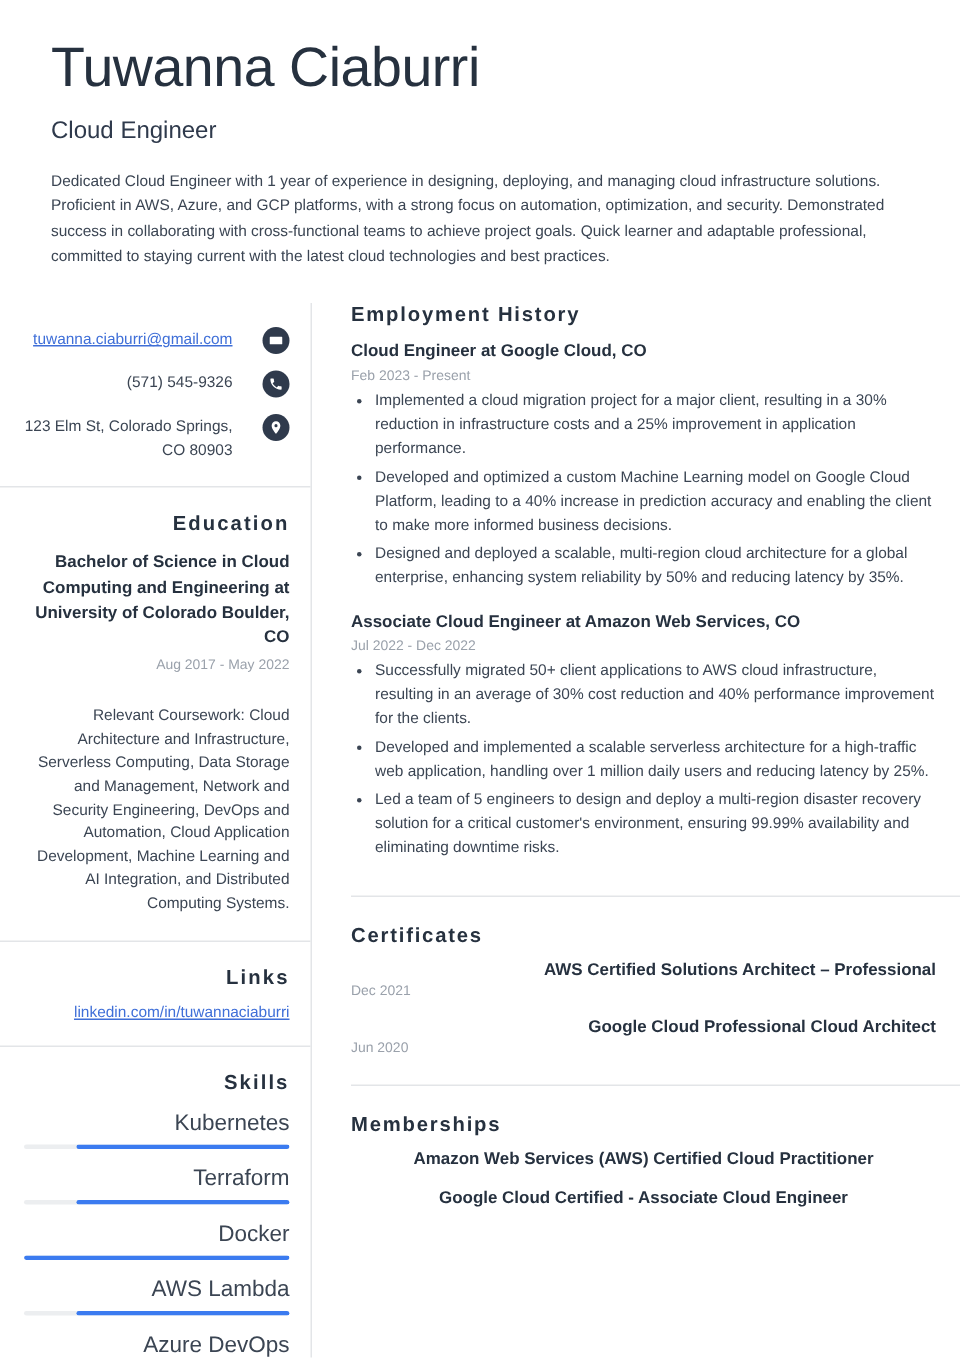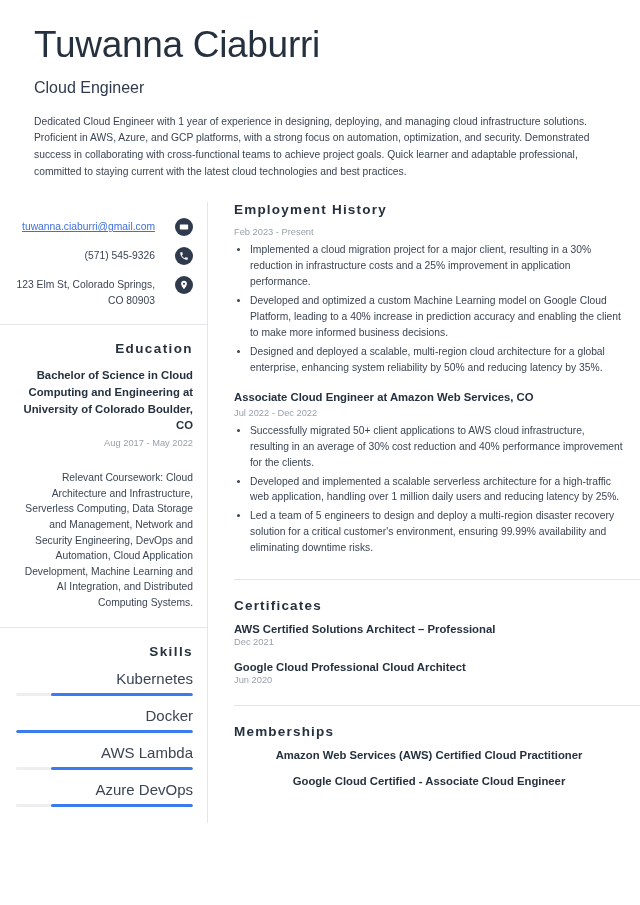--- a/index.html
+++ b/index.html
@@ -108,21 +108,21 @@
   }
   .entry-date { font-size: 9.3px; color: #9aa1ab; margin-top: 2px; }
   .bullets { margin-top: 5px; padding-left: 16px; }
   .bullets li {
     font-size: 10.3px; line-height: 1.55; color: #3b4553;
     margin-bottom: 3px;
   }
   .bullets li::marker { color: #3b4553; }
   .cert { margin-bottom: 14px; }
   .cert:last-child { margin-bottom: 0; }
-  .cert-name { font-size: 11.3px; font-weight: 700; color: #26313f; }
+  .cert-name { font-size: 11.3px; font-weight: 700; color: #26313f; text-align: right; }
   .cert-date { font-size: 9.3px; color: #9aa1ab; margin-top: 2px; }
   .mem { font-size: 11.3px; font-weight: 700; color: #26313f; margin-bottom: 14px; text-align: center; }
   .mem:last-child { margin-bottom: 0; }
 </style>
 </head>
 <body>
 
 <div class="page">
 
   <div class="header">
@@ -163,26 +163,36 @@
         </div>
       </div>
 
       <div class="lblock">
         <div class="l-heading">Education</div>
         <div class="edu-degree">Bachelor of Science in Cloud Computing and Engineering at University of Colorado Boulder, CO</div>
         <div class="edu-date">Aug 2017 - May 2022</div>
         <div class="edu-desc">Relevant Coursework: Cloud Architecture and Infrastructure, Serverless Computing, Data Storage and Management, Network and Security Engineering, DevOps and Automation, Cloud Application Development, Machine Learning and AI Integration, and Distributed Computing Systems.</div>
       </div>
 
+      <div class="lblock">
+        <div class="l-heading">Links</div>
+        <div class="link-item">linkedin.com/in/tuwannaciaburri</div>
+      </div>
 
       <div class="lblock last">
         <div class="l-heading">Skills</div>
         <div id="skills-list">
             <div class="skill">
               <div class="skill-name">Kubernetes</div>
+              <div class="skill-track">
+                <div class="skill-fill" style="width: 80%; background: rgb(59, 123, 240);"></div>
+              </div>
+            </div>
+            <div class="skill">
+              <div class="skill-name">Terraform</div>
               <div class="skill-track">
                 <div class="skill-fill" style="width: 80%; background: rgb(59, 123, 240);"></div>
               </div>
             </div>
             <div class="skill">
               <div class="skill-name">Docker</div>
               <div class="skill-track">
                 <div class="skill-fill" style="width: 100%; background: rgb(59, 123, 240);"></div>
               </div>
             </div>
@@ -201,20 +211,21 @@
           </div>
       </div>
     </div>
 
     <div class="right">
 
       <div class="rblock">
         <div class="r-heading">Employment History</div>
         <div id="employment-list">
             <div class="entry">
+              <div class="entry-title">Cloud Engineer at Google Cloud, CO</div>
               <div class="entry-date">Feb 2023 - Present</div>
               <ul class="bullets">
                 <li>Implemented a cloud migration project for a major client, resulting in a 30% reduction in infrastructure costs and a 25% improvement in application performance.</li>
                 <li>Developed and optimized a custom Machine Learning model on Google Cloud Platform, leading to a 40% increase in prediction accuracy and enabling the client to make more informed business decisions.</li>
                 <li>Designed and deployed a scalable, multi-region cloud architecture for a global enterprise, enhancing system reliability by 50% and reducing latency by 35%.</li>
               </ul>
             </div>
             <div class="entry">
               <div class="entry-title">Associate Cloud Engineer at Amazon Web Services, CO</div>
               <div class="entry-date">Jul 2022 - Dec 2022</div>

